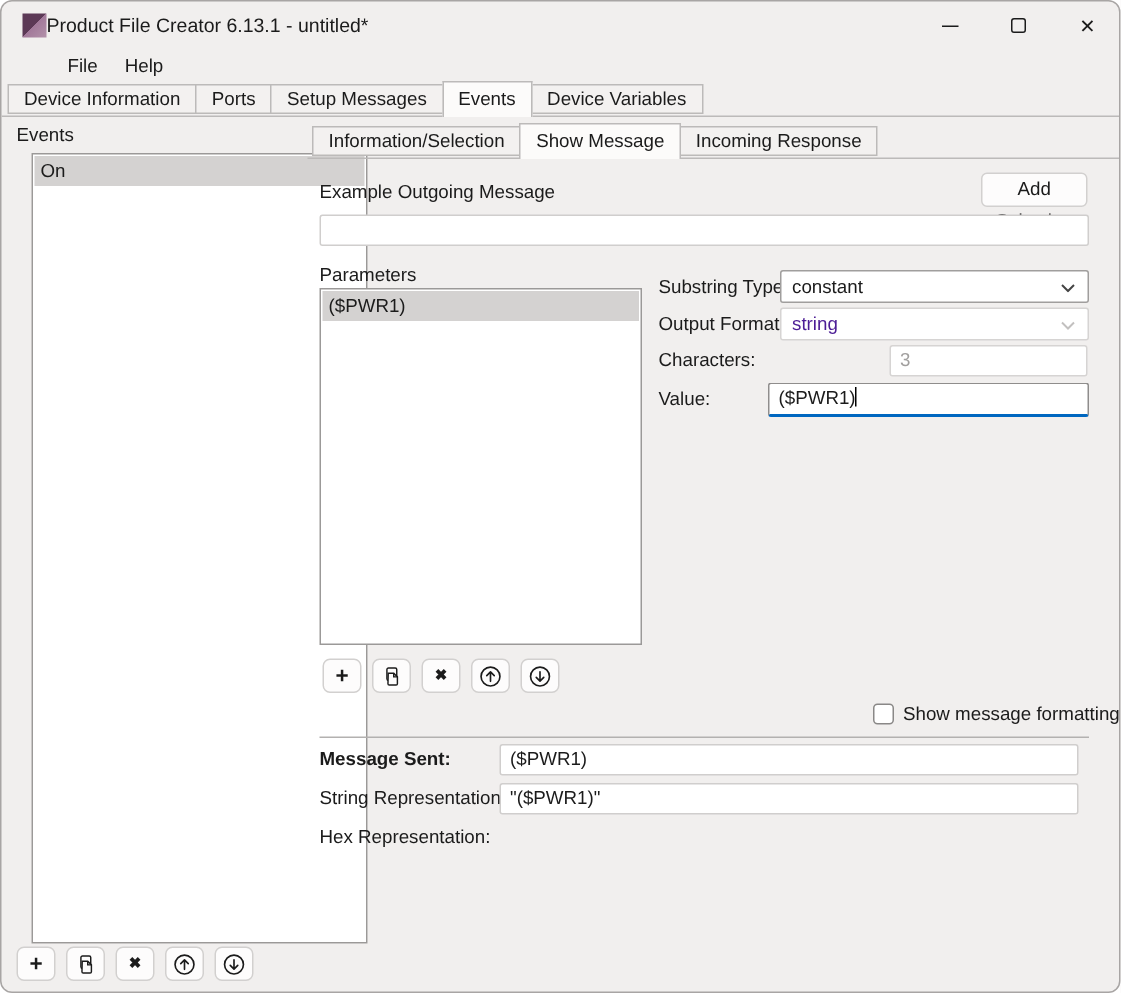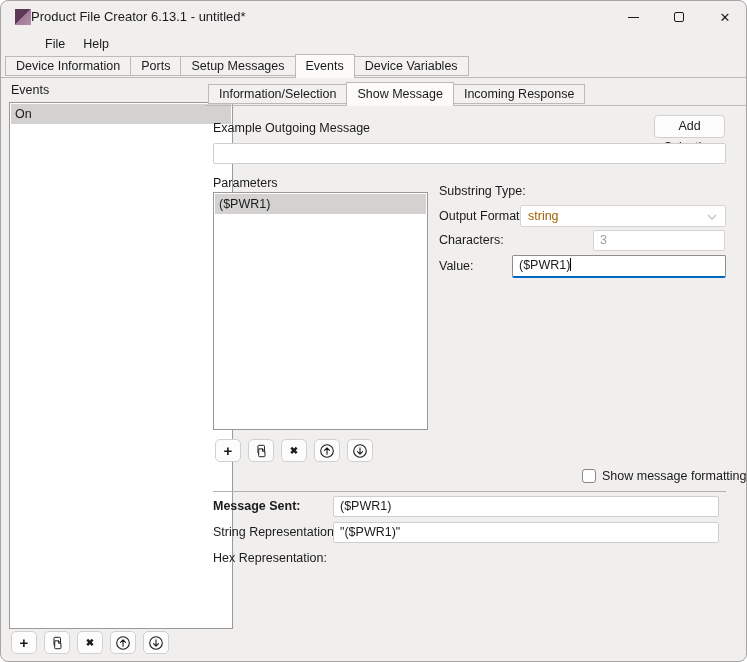--- a/index.html
+++ b/index.html
@@ -71,21 +71,21 @@
   .textbox.disabled { color:#a19f9e; border-color:#d6d4d3; }
   .textbox.focused {
     border:1px solid #8f8d8c; border-bottom:2px solid #0067c0; line-height:19px;
   }
   .caret { display:inline-block; width:1px; height:13px; background:#000; vertical-align:-2px; }
 
   .combo {
     position:absolute; background:#ffffff; border:1px solid #a09e9d; border-radius:2px;
     line-height:20px; padding:0 24px 0 7px; white-space:nowrap;
   }
-  .combo.disabled { color:#a16207; border-color:#d6d4d3; }
+  .combo.disabled { color:#4c1d95; border-color:#d6d4d3; }
   .combo svg { position:absolute; right:8px; top:8px; }
 
   .field-label { position:absolute; white-space:nowrap; }
 
   .checkbox {
     position:absolute; width:14px; height:14px; background:#fff;
     border:1px solid #8a8887; border-radius:3px;
   }
   .separator { position:absolute; height:1px; background:#b3b1b0; }
   .bold { font-weight:700; }
@@ -117,21 +117,21 @@
   <div class="pane-line" style="left:0; top:76px; width:747px;"></div>
   <div class="tabbar main-tabbar">
     <div class="tab">Device Information</div>
     <div class="tab">Ports</div>
     <div class="tab">Setup Messages</div>
     <div class="tab active">Events</div>
     <div class="tab">Device Variables</div>
   </div>
 
   <div class="panel-label" style="left:10px; top:82px;">Events</div>
-  <div class="listbox" style="left:8px; top:101px; width:224px; height:527px;">
+  <div class="listbox" style="left:20px; top:101px; width:224px; height:527px;">
     <div class="list-item selected">On</div>
   </div>
 
   <div class="icon-btn" style="left:10px; top:630px;">
     <span class="glyph-plus">+</span>
   </div>
   <div class="icon-btn" style="left:43px; top:630px;">
     <svg width="14" height="14" viewBox="0 0 16 16">
       <rect x="4.5" y="1.5" width="7.5" height="9.5" rx="1.2" fill="#fdfcfc" stroke="#1b1b1b" stroke-width="1.1"></rect>
       <path d="M5.5 5.5 h4.2 l2.8 2.8 v5.2 a1 1 0 0 1 -1 1 h-5.2 a1 1 0 0 1 -1 -1 z" fill="#fdfcfc" stroke="#1b1b1b" stroke-width="1.1"></path>
@@ -190,20 +190,26 @@
     </svg>
   </div>
   <div class="icon-btn" style="left:346px; top:438px;">
     <svg width="16" height="16" viewBox="0 0 16 16">
       <circle cx="8" cy="8" r="6.3" fill="none" stroke="#1b1b1b" stroke-width="1.1"></circle>
       <path d="M8 4.8 V10.8 M5.5 8.6 L8 11.1 L10.5 8.6" fill="none" stroke="#1b1b1b" stroke-width="1.1" stroke-linecap="round" stroke-linejoin="round"></path>
     </svg>
   </div>
 
   <div class="field-label" style="left:438px; top:179px; line-height:22px;">Substring Type:</div>
+  <div class="combo" style="left:519px; top:179px; width:206px; height:22px;">
+    <span>constant</span>
+    <svg width="10" height="6" viewBox="0 0 10 6">
+      <polyline points="1,1 5,5 9,1" fill="none" stroke="#444" stroke-width="1.3"></polyline>
+    </svg>
+  </div>
 
   <div class="field-label" style="left:438px; top:204px; line-height:22px;">Output Format:</div>
   <div class="combo disabled" style="left:519px; top:204px; width:206px; height:22px;">
     <span>string</span>
     <svg width="10" height="6" viewBox="0 0 10 6">
       <polyline points="1,1 5,5 9,1" fill="none" stroke="#c2c0bf" stroke-width="1.3"></polyline>
     </svg>
   </div>
 
   <div class="field-label" style="left:438px; top:229px; line-height:21px;">Characters:</div>

